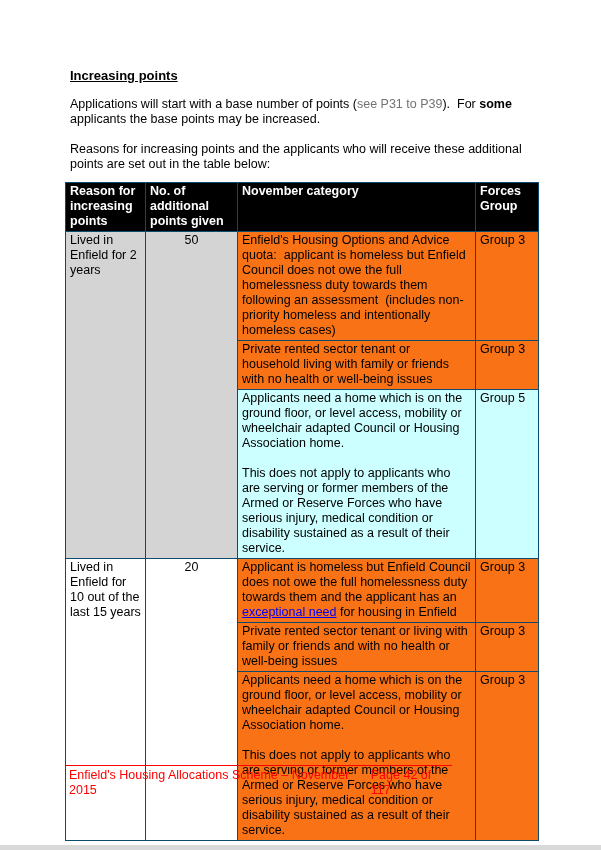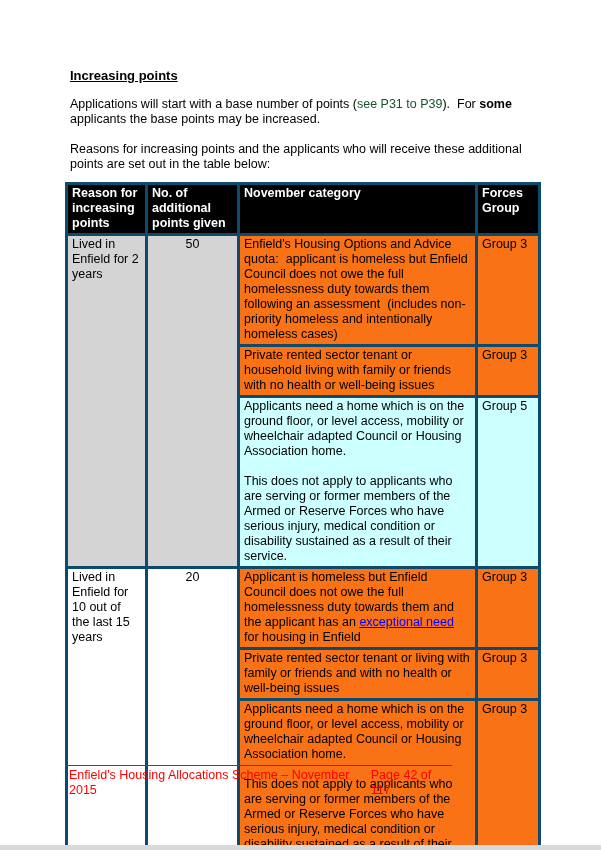--- a/index.html
+++ b/index.html
@@ -21,36 +21,36 @@
 
   .heading {
     position:absolute; left:70px; top:68px;
     font-size:13px; font-weight:bold; text-decoration:underline;
     margin:0;
     text-align:right;
   }
   .para { position:absolute; left:70px; width:468px; margin:0; }
   .para1 { top:97px; }
   .para2 { top:142px; }
-  .red-ref { color:#14532d; }
+  .red-ref { color:#737373; }
   .bold { font-weight:bold; }
 
   table.points-table {
     position:absolute; left:65px; top:182px;
     border-collapse:collapse;
     width:473px;
     table-layout:fixed;
     font-size:12.5px; line-height:15px;
   }
   table.points-table col.c1 { width:80px; }
   table.points-table col.c2 { width:92px; }
   table.points-table col.c3 { width:238px; }
   table.points-table col.c4 { width:63px; }
   table.points-table th, table.points-table td {
-    border:3px solid #0c4a6e;
+    border:1px solid #0c4a6e;
     vertical-align:top;
     padding:1px 4px 2px 4px;
   }
   table.points-table thead th {
     background:#000000;
     color:#ffffff;
     font-weight:bold;
     text-align:left;
     height:42px;
   }

